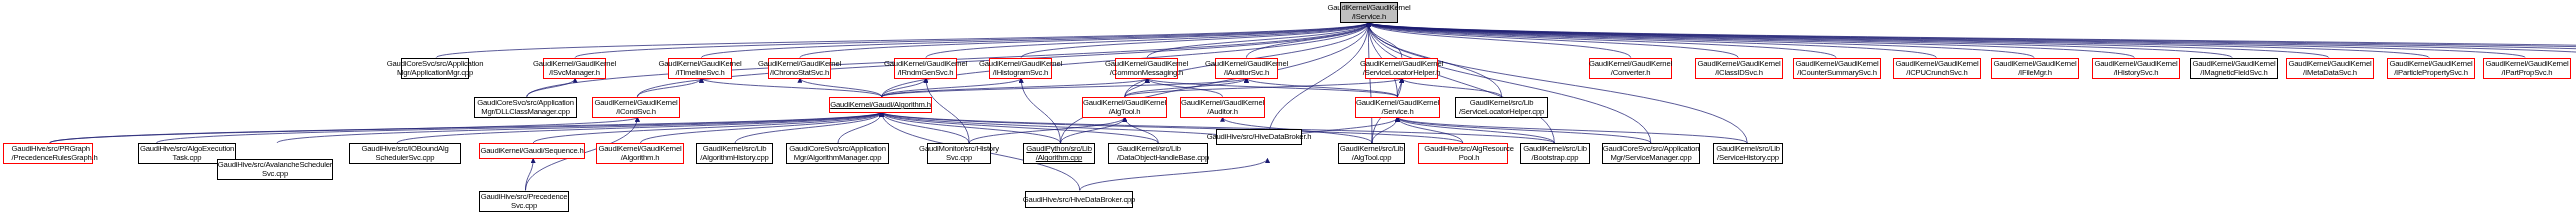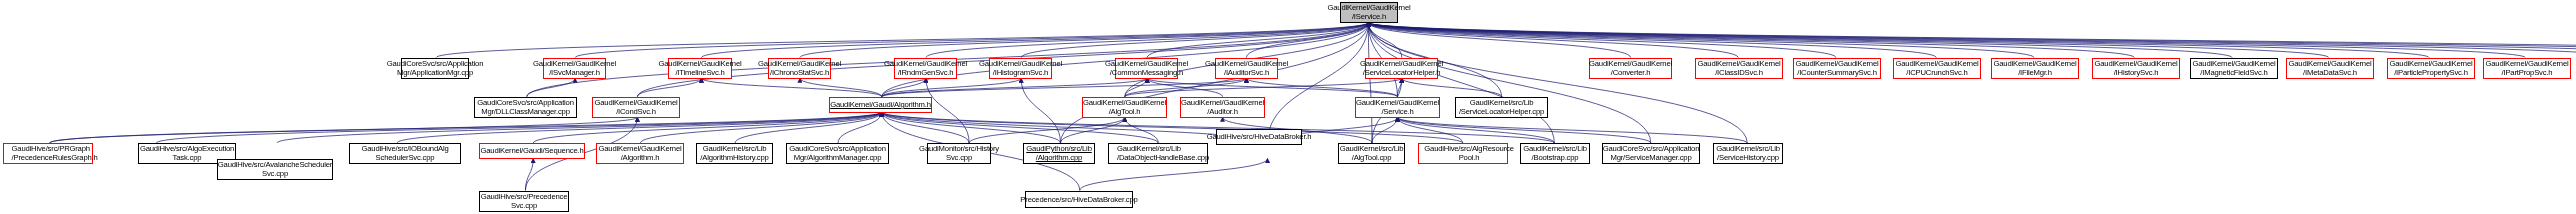--- a/index.html
+++ b/index.html
@@ -189,15 +189,15 @@
     <div class="node red" style="left: 1418px; top: 143px; width: 90px; height: 20.6px; padding-left: 12px;">GaudiHive/src/AlgResource
 Pool.h</div>
     <div class="node" style="left: 1520px; top: 143px; width: 70px; height: 20.6px;">GaudiKernel/src/Lib
 /Bootstrap.cpp</div>
     <div class="node" style="left: 1602px; top: 143px; width: 98px; height: 20.6px;">GaudiCoreSvc/src/Application
 Mgr/ServiceManager.cpp</div>
     <div class="node" style="left: 1713px; top: 143px; width: 70px; height: 20.6px;">GaudiKernel/src/Lib
 /ServiceHistory.cpp</div>
     <div class="node" style="left: 479px; top: 191px; width: 90px; height: 20.6px;">GaudiHive/src/Precedence
 Svc.cpp</div>
-    <div class="node" style="left: 1025px; top: 191px; width: 108px; height: 16.5px;">Precedence/src/HiveDataBroker.cpp</div>
+    <div class="node" style="left: 1025px; top: 191px; width: 108px; height: 16.5px;">GaudiHive/src/HiveDataBroker.cpp</div>
   </div>
 
 
 </body></html>

